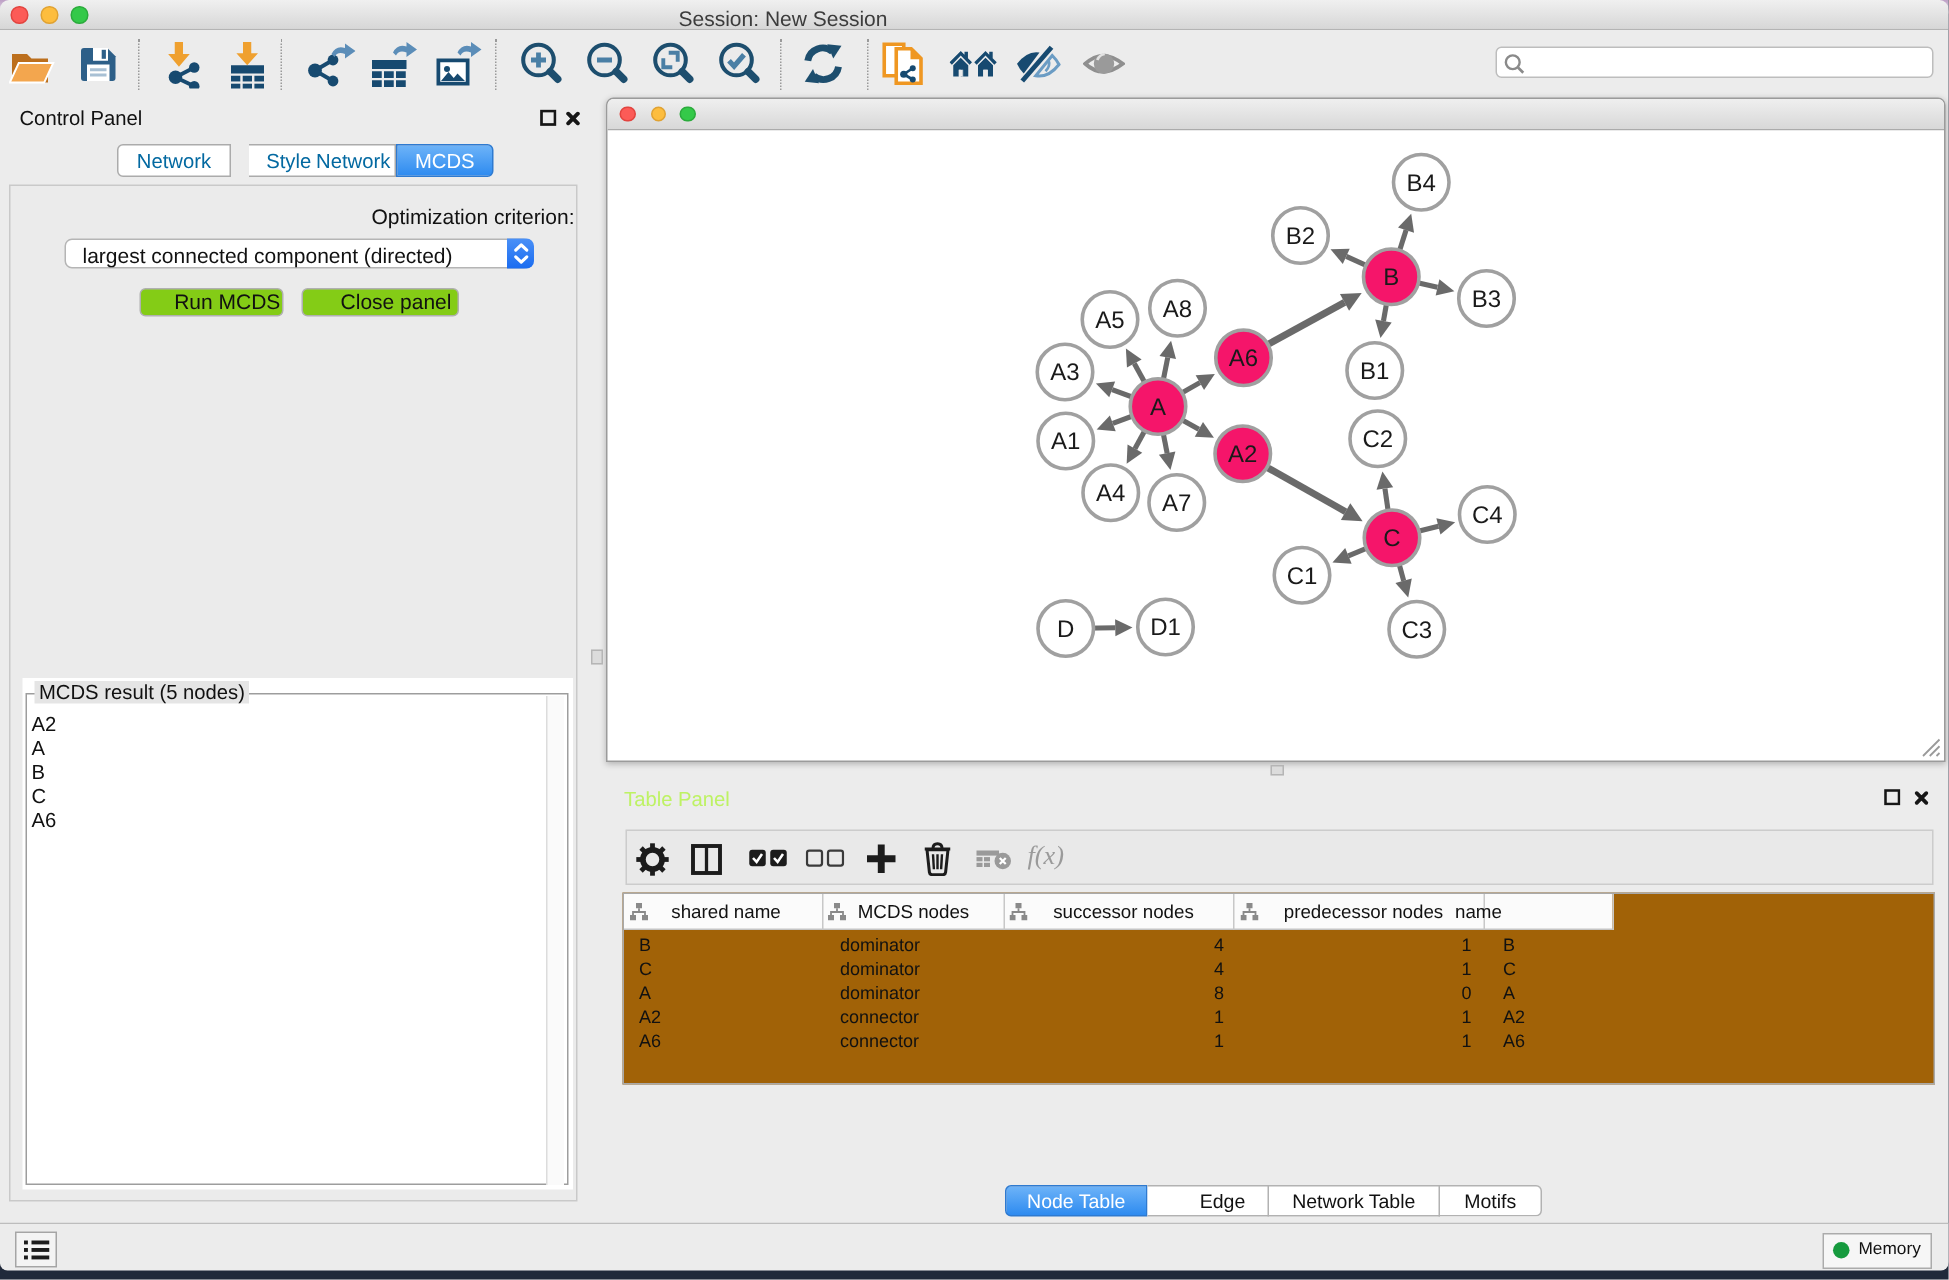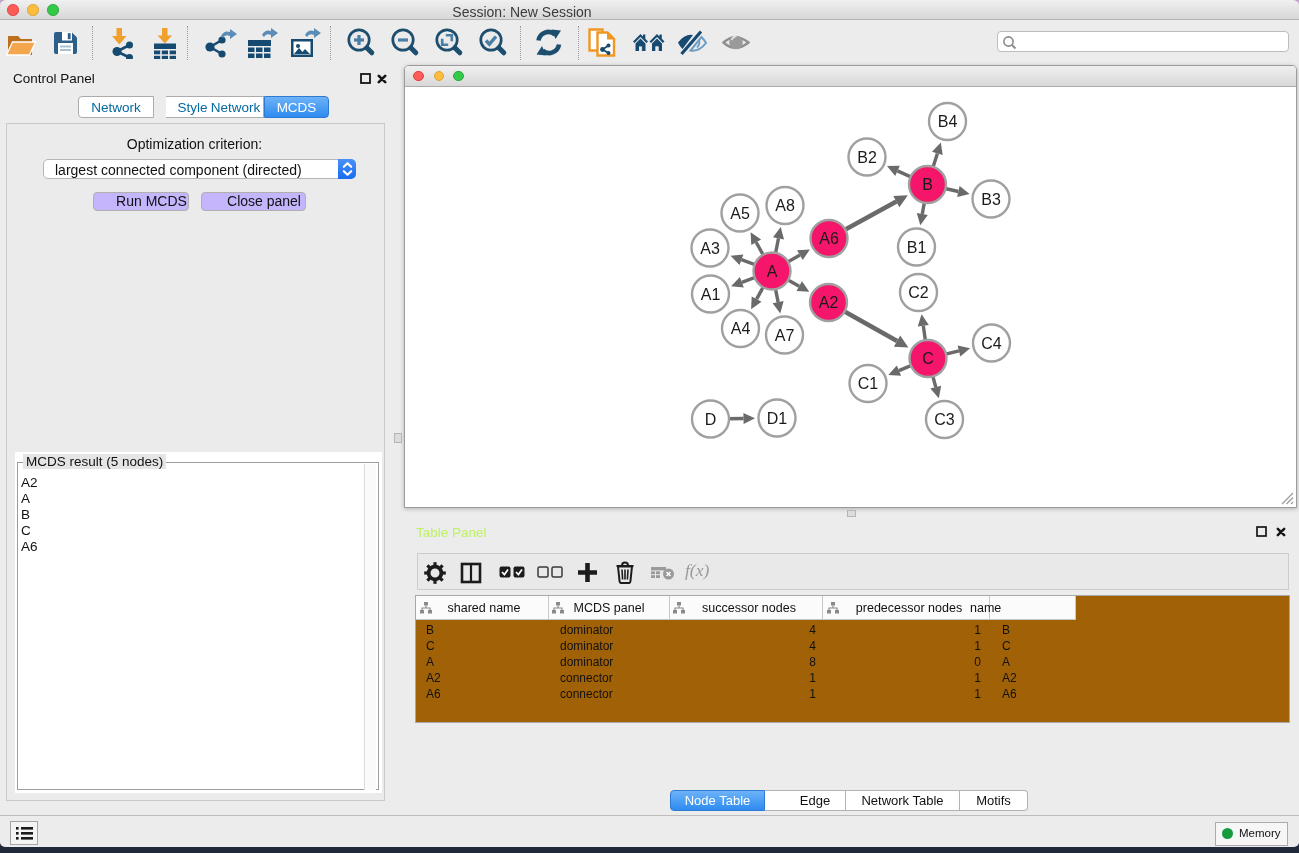--- a/index.html
+++ b/index.html
@@ -15,21 +15,21 @@
   #searchbox { left:997px; top:31px; width:292px; height:21px; background:#fff; border:1px solid #bdbdbd; border-radius:4px; }
   
   #cp-title { left:13px; top:70.5px; font-size:13.5px; color:#111; }
   .tab { position:absolute; top:96px; height:22px; background:#fff; border:1px solid #ababab; color:#0369a1; font-size:13.5px; text-align:center; line-height:21px; }
   .tabsel { background:linear-gradient(#6db3f8,#2e8bf0); color:#fff; border-color:#2e7ad0; }
   #cp-pane { left:6px; top:123px; width:379px; height:678px; background:#ebebeb; border:1px solid #c9c9c9; }
   #opt-label { left:0px; top:13px; width:377px; text-align:center; font-size:14px; color:#111; }
   #dropdown { left:37px; top:36px; width:311px; height:20px; background:#fff; border:1px solid #b5b5b5; border-radius:5px; }
   #dd-text { left:11px; top:2px; font-size:14px; color:#111; }
   #dd-btn { left:294px; top:-1px; width:18px; height:20px; background:linear-gradient(#4a90f7,#1a6cf0); border-radius:0 5px 5px 0; }
-  .btn { position:absolute; top:192px; height:19px; background:#c4b5fd; border:1px solid #b0b0b0; border-radius:4px; font-size:14px; color:#111; text-align:center; line-height:17px;padding-left:21px; }
+  .btn { position:absolute; top:192px; height:19px; background:#84cc16; border:1px solid #b0b0b0; border-radius:4px; font-size:14px; color:#111; text-align:center; line-height:17px;padding-left:21px; }
   #mcds-box { left:15px; top:452px; width:367px; height:341px; background:#fff; }
   #mcds-border { left:2px; top:10px; width:362px; height:328px; border:1px solid #9d9d9d; }
   #mcds-legend { left:8px; top:2px; background:#e5e5e5; padding:0 3px; font-size:13.5px; color:#111; }
   #mcds-scroll { left:349px; top:12px; width:12px; height:326px; background:#fafafa; border-left:1px solid #dcdcdc; }
   .mcds-item { position:absolute; left:6px; font-size:13.5px; color:#111; }
   
   #netwin { left:404px; top:65px; width:893px; height:443px; background:#fff; border:1px solid #9b9b9b; border-radius:5px 5px 0 0; box-shadow:0 1px 4px rgba(0,0,0,0.25); }
   #net-titlebar { left:0; top:0; width:891px; height:21px; background:linear-gradient(#efefef,#d8d8d8); border-radius:4px 4px 0 0; border-bottom:1px solid #ababab; }
   .ntl { top:4.6px; width:10.6px; height:10.6px; border-radius:50%; }
   #net-title { top:3.5px; left:0; width:891px; text-align:center; font-size:13.5px; color:#333; }
@@ -191,21 +191,21 @@
     <rect x="1" y="1" width="9" height="9" fill="none" stroke="#161616" stroke-width="1.8"></rect>
   </svg>
 <svg class="abs" style="left:377px;top:74.2px" width="10" height="10">
     <path d="M1.8 1.8 L8.2 8.2 M8.2 1.8 L1.8 8.2" stroke="#161616" stroke-width="2.6" stroke-linecap="round"></path>
   </svg>
 <div class="abs tab" style="left:78px;width:76px;border-radius:4px 0 0 4px;">Network</div>
 <div class="abs tab" style="left:166px;width:54px;border-left:none;">Style</div>
 <div class="abs tab" style="left:208px;width:56px;border-left:none;">Network</div>
 <div class="abs tab tabsel" style="left:264px;width:65px;border-radius:0 4px 4px 0;">MCDS</div>
 <div class="abs" id="cp-pane"></div>
-<div class="abs" id="opt-label" style="left:6px;top:136px;">Optimization criterion:</div>
+<div class="abs" id="opt-label" style="left:6px;top:136px;text-align:right;">Optimization criterion:</div>
 <div class="abs" id="dropdown" style="left:43px;top:159px;">
   <div class="abs" id="dd-text">largest connected component (directed)</div>
   <div class="abs" id="dd-btn">
     <svg width="19" height="20">
         <path d="M5.8 7.8 L9.5 4.2 L13.2 7.8" fill="none" stroke="#fff" stroke-width="2.1" stroke-linecap="round" stroke-linejoin="round"></path>
         <path d="M5.8 12.2 L9.5 15.8 L13.2 12.2" fill="none" stroke="#fff" stroke-width="2.1" stroke-linecap="round" stroke-linejoin="round"></path>
       </svg>
   </div>
 </div>
 <div class="abs btn" style="left:93px;width:96px;">Run MCDS</div>
@@ -394,21 +394,21 @@
     </svg>
 <div class="hlabel" style="left:8px;width:120px;text-align:center;">shared name</div>
 <svg class="abs" style="left:136px;top:6px" width="12" height="12">
       <g fill="#8a8a8a">
         <rect x="4" y="0" width="4" height="3.5"></rect>
         <rect x="0" y="8" width="4" height="3.5"></rect>
         <rect x="8" y="8" width="4" height="3.5"></rect>
       </g>
       <path d="M6 3.5 V6 M2 8 V6 H10 V8" stroke="#8a8a8a" stroke-width="1.2" fill="none"></path>
     </svg>
-<div class="hlabel" style="left:133px;width:120px;text-align:center;">MCDS panel</div>
+<div class="hlabel" style="left:133px;width:120px;text-align:center;">MCDS nodes</div>
 <svg class="abs" style="left:257px;top:6px" width="12" height="12">
       <g fill="#8a8a8a">
         <rect x="4" y="0" width="4" height="3.5"></rect>
         <rect x="0" y="8" width="4" height="3.5"></rect>
         <rect x="8" y="8" width="4" height="3.5"></rect>
       </g>
       <path d="M6 3.5 V6 M2 8 V6 H10 V8" stroke="#8a8a8a" stroke-width="1.2" fill="none"></path>
     </svg>
 <div class="hlabel" style="left:273px;width:120px;text-align:center;">successor nodes</div>
 <svg class="abs" style="left:411px;top:6px" width="12" height="12">

